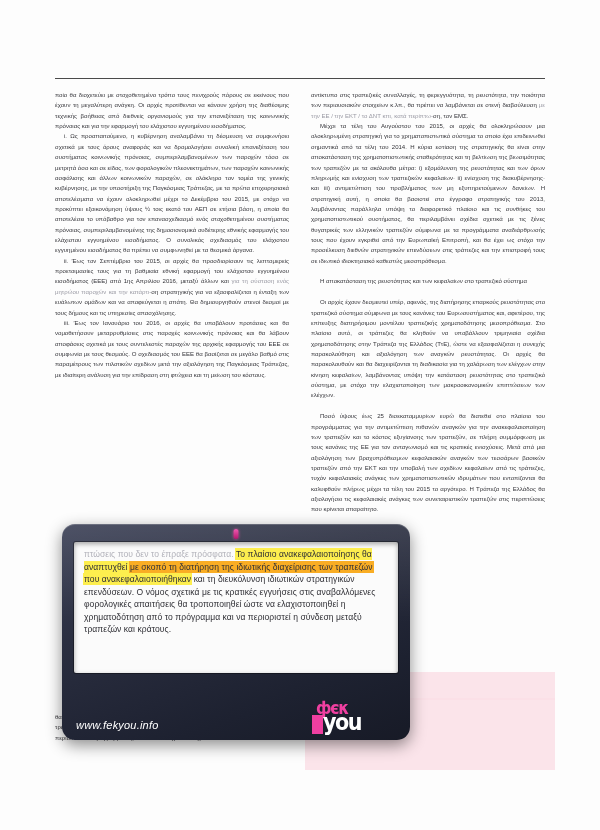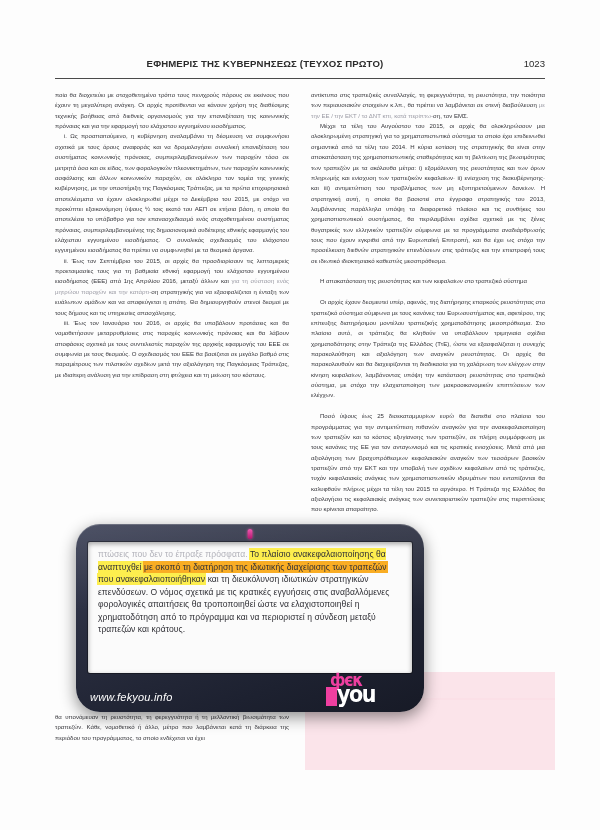--- a/index.html
+++ b/index.html
@@ -107,25 +107,25 @@
     width: 155px;
     height: 28px;
     background: #fadfe6;
     opacity: 0.85;
     pointer-events: none;
   }
 
   
   #tablet {
     position: absolute;
-    left: 76px;
+    left: 62px;
     top: 524px;
     width: 348px;
-    height: 188px;
-    border-radius: 24px;
+    height: 216px;
+    border-radius: 13px;
     background: linear-gradient(160deg, #3a3f55 0%, #2a2e40 35%, #1d2130 75%, #171a26 100%);
     box-shadow: 0 5px 16px rgba(0,0,0,0.45), 0 1px 0 rgba(255,255,255,0.18) inset;
     overflow: hidden;
   }
   #tablet-bezel-sheen {
     position: absolute;
     left: 0; top: 0; right: 0; height: 46%;
     background: linear-gradient(180deg, rgba(255,255,255,0.10), rgba(255,255,255,0.0));
     pointer-events: none;
   }
@@ -235,24 +235,20 @@
     letter-spacing: -1.6px;
     transform: scaleX(0.9);
     transform-origin: left top;
   }
 </style>
 </head>
 <body>
 
 <div id="page">
 
-  <div id="header">
-    <div id="header-title">ΕΦΗΜΕΡΙΣ ΤΗΣ ΚΥΒΕΡΝΗΣΕΩΣ (ΤΕΥΧΟΣ ΠΡΩΤΟ)</div>
-    <div id="header-pagenum">1023</div>
-  </div>
   <div id="header-rule"></div>
 
   <div class="column" id="col-left">
     <p>ποίο θα διοχετεύει με στοχοθετημένο τρόπο τους πενιχρούς πόρους σε εκείνους που έχουν τη μεγαλύτερη ανάγκη. Οι αρχές προτίθενται να κάνουν χρήση της διαθέσιμης τεχνικής βοήθειας από διεθνείς οργανισμούς για την επανεξέταση της κοινωνικής πρόνοιας και για την εφαρμογή του ελάχιστου εγγυημένου εισοδήματος.</p>
     <p class="indent">i. Ως προαπαιτούμενο, η κυβέρνηση αναλαμβάνει τη δέσμευση να συμφωνήσει σχετικά με τους όρους αναφοράς και να δρομολογήσει συνολική επανεξέταση του συστήματος κοινωνικής πρόνοιας, συμπεριλαμβανομένων των παροχών τόσο σε μετρητά όσο και σε είδος, των φορολογικών πλεονεκτημάτων, των παροχών κοινωνικής ασφάλισης και άλλων κοινωνικών παροχών, σε ολόκληρο τον τομέα της γενικής κυβέρνησης, με την υποστήριξη της Παγκόσμιας Τράπεζας, με τα πρώτα επιχειρησιακά αποτελέσματα να έχουν ολοκληρωθεί μέχρι το Δεκέμβριο του 2015, με στόχο να προκύπτει εξοικονόμηση ύψους ½ τοις εκατό του ΑΕΠ σε ετήσια βάση, η οποία θα αποτελέσει το υπόβαθρο για τον επανασχεδιασμό ενός στοχοθετημένου συστήματος πρόνοιας, συμπεριλαμβανομένης της δημοσιονομικά ουδέτερης εθνικής εφαρμογής του ελάχιστου εγγυημένου εισοδήματος. Ο συνολικός σχεδιασμός του ελάχιστου εγγυημένου εισοδήματος θα πρέπει να συμφωνηθεί με τα θεσμικά όργανα.</p>
     <p class="indent"><span>ii. Έως τον Σεπτέμβριο του 2015, οι αρχές θα προσδιορίσουν τις λεπτομερείς προετοιμασίες τους για τη βαθμιαία εθνική εφαρμογή του ελάχιστου εγγυημένου εισοδήματος (ΕΕΕ) από 1ης Απριλίου 2016, μεταξύ άλλων και </span><span class="faded">για τη σύσταση ενός μητρώου παροχών και την κατάρτι-</span><span>ση στρατηγικής για να εξασφαλίζεται η ένταξη των ευάλωτων ομάδων και να αποφεύγεται η απάτη. Θα δημιουργηθούν στενοί δεσμοί με τους δήμους και τις υπηρεσίες απασχόλησης.</span></p>
     <p class="indent">iii. Έως τον Ιανουάριο του 2016, οι αρχές θα υποβάλουν προτάσεις και θα νομοθετήσουν μεταρρυθμίσεις στις παροχές κοινωνικής πρόνοιας και θα λάβουν αποφάσεις σχετικά με τους συντελεστές παροχών της αρχικής εφαρμογής του ΕΕΕ σε συμφωνία με τους θεσμούς. Ο σχεδιασμός του ΕΕΕ θα βασίζεται σε μεγάλο βαθμό στις παραμέτρους των πιλοτικών σχεδίων μετά την αξιολόγηση της Παγκόσμιας Τράπεζας, με ιδιαίτερη ανάλυση για την επίδραση στη φτώχεια και τη μείωση του κόστους.</p>
   </div>
 
   <div class="column" id="col-right">

